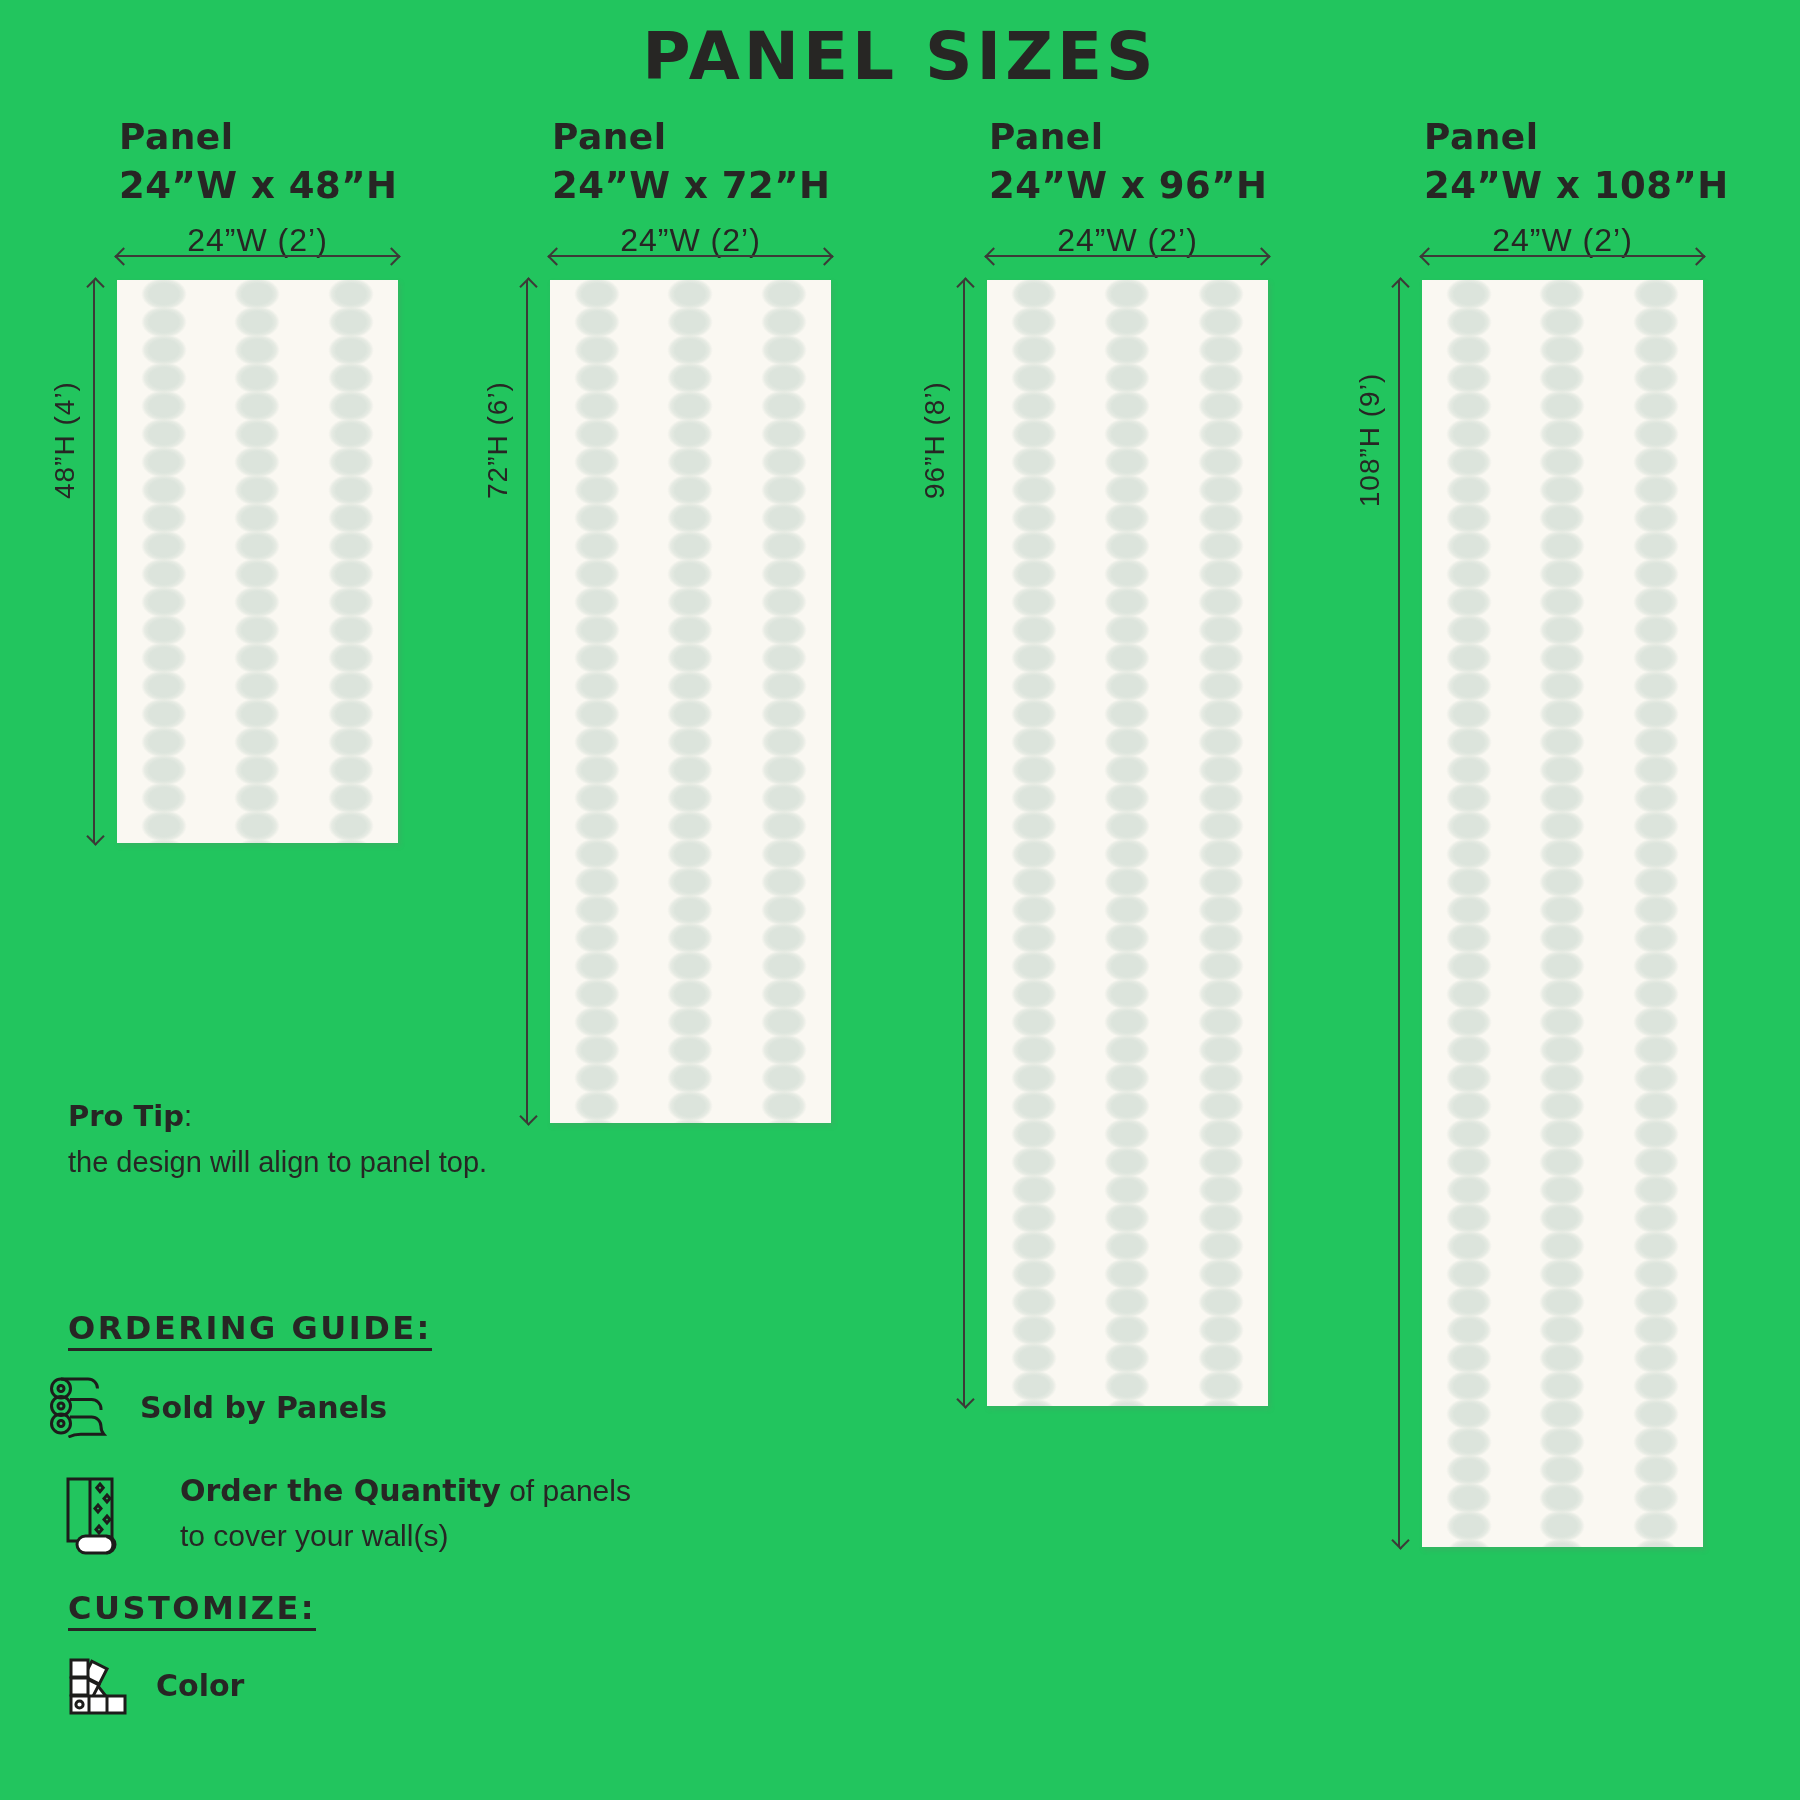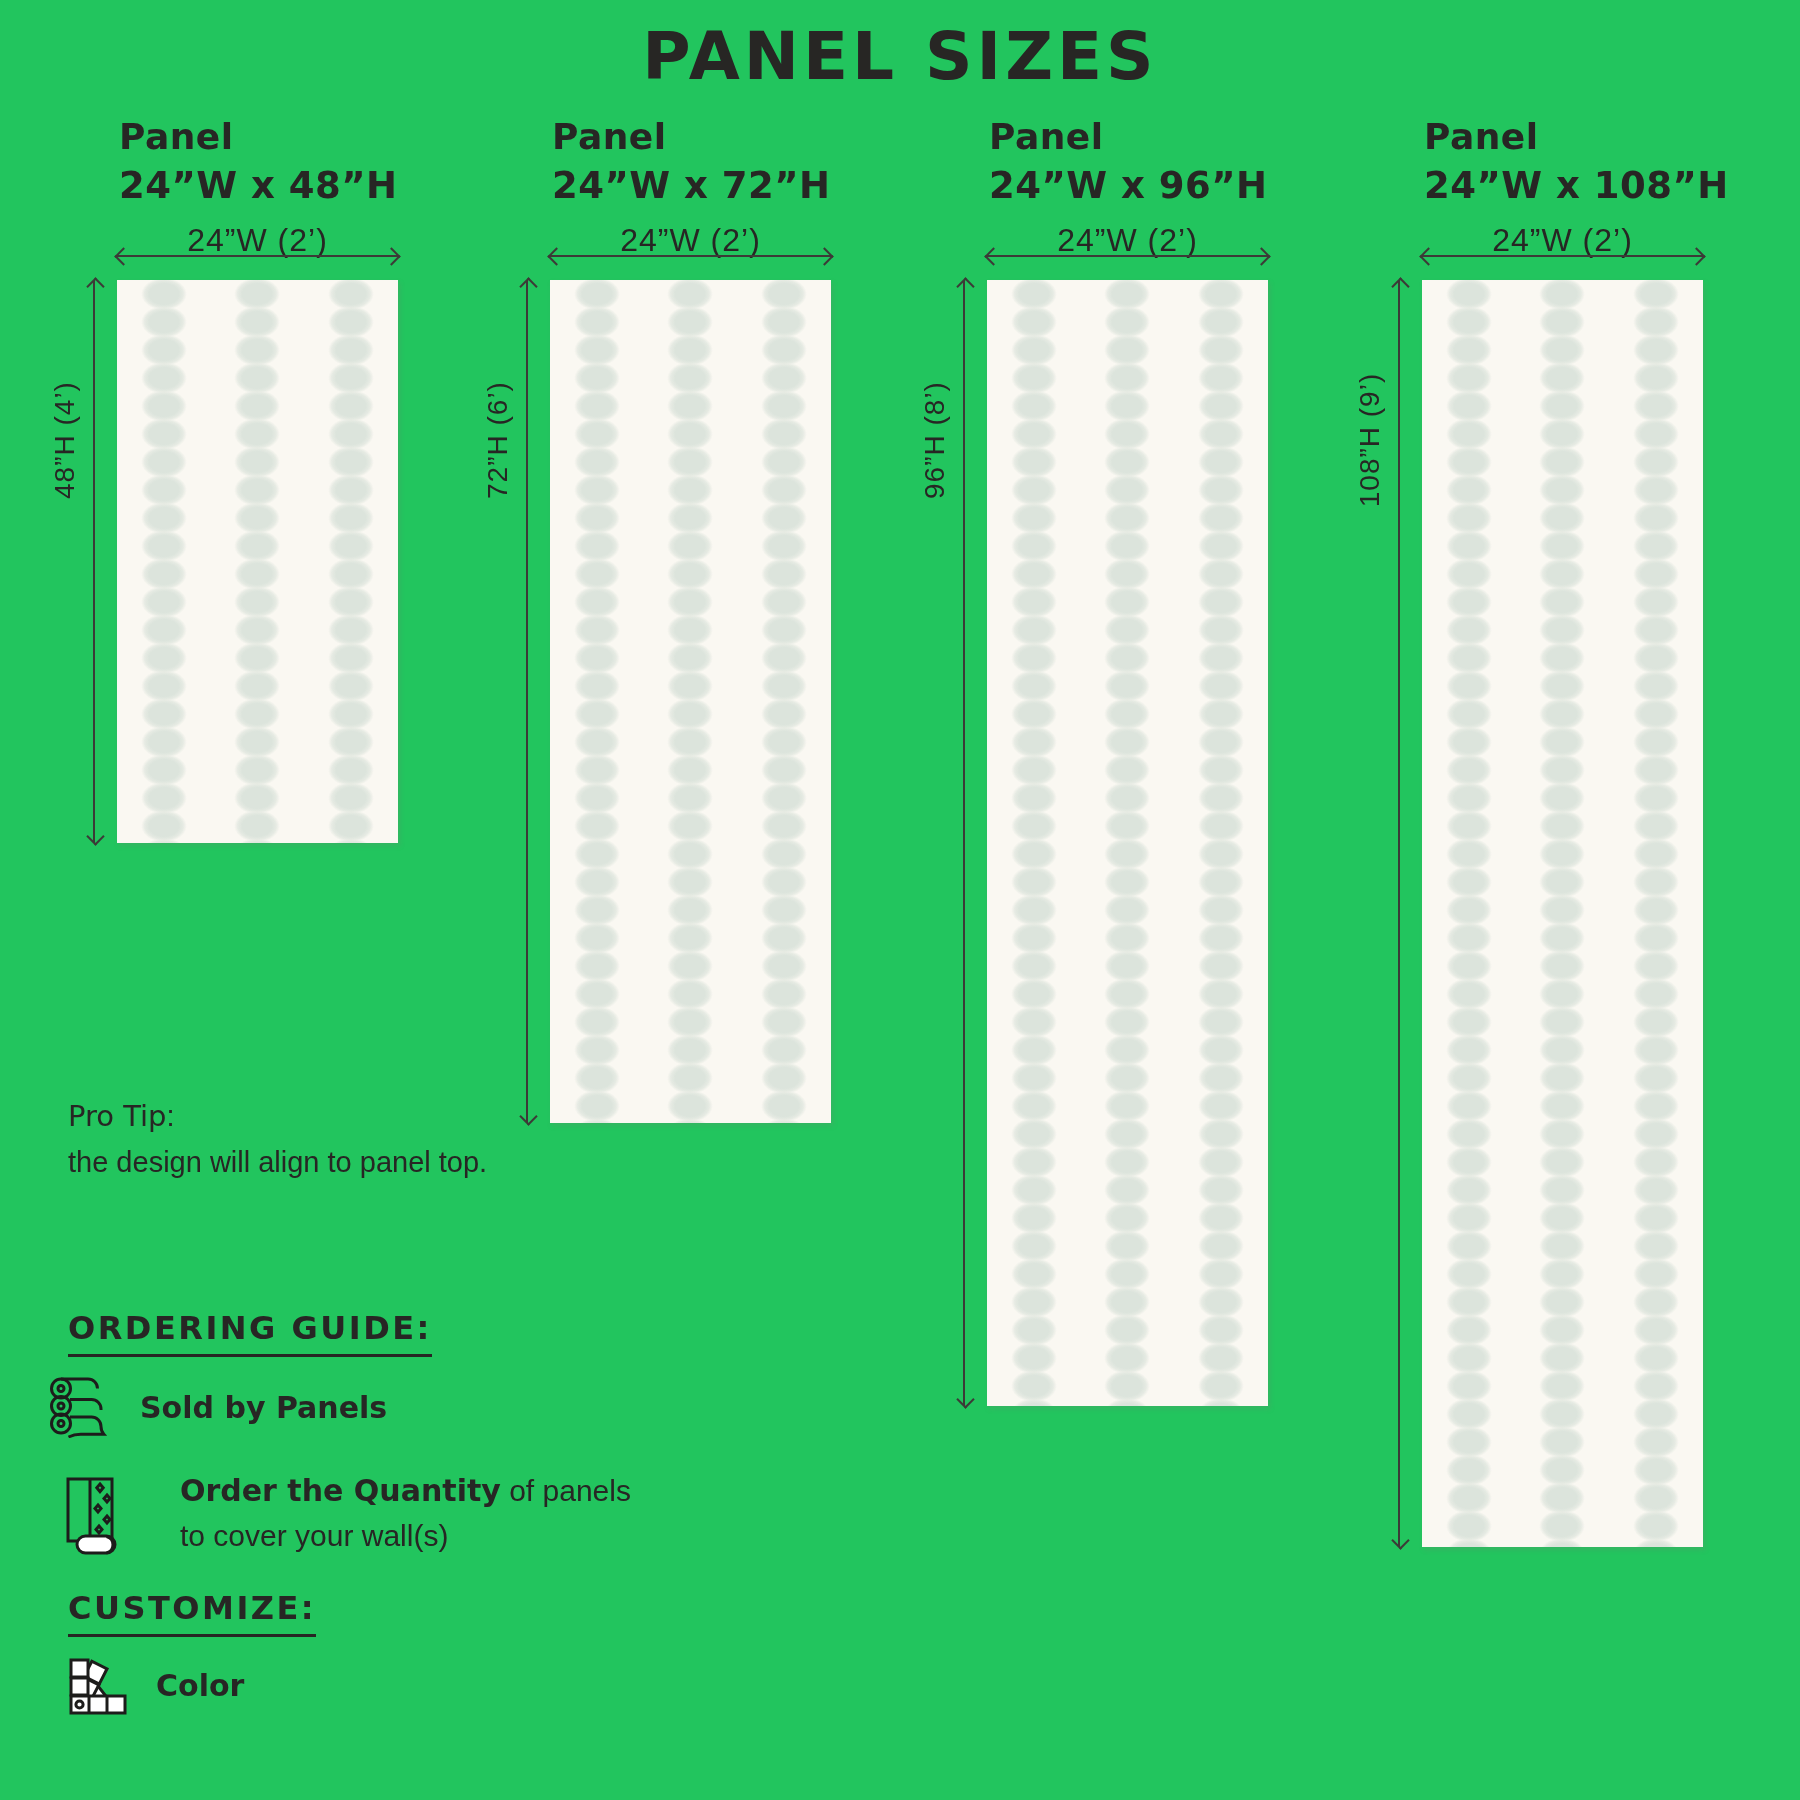--- a/index.html
+++ b/index.html
@@ -49,27 +49,27 @@
       radial-gradient(24px 17px at 28px 14px, var(--bead,#dce4dc) 62%, rgba(214,224,215,.55) 80%, rgba(214,224,215,0) 95%);
     background-size:56px 28px;
     background-repeat:repeat-y,repeat-y,repeat-y;
     background-position:19px 0,112px 0,206px 0;
     box-shadow:2px 3px 5px rgba(125,125,112,.22);
   }
   .h48{height:563px;}  .h72{height:843px;}  .h96{height:1126px;}  .h108{height:1267px;}
 
   
   #pro-tip{position:absolute;left:68px;top:1093px;font-size:29px;line-height:46px;}
-  #pro-tip .b{font-family:"DejaVu Sans",sans-serif;font-weight:normal;text-align:right;}
+  #pro-tip .b{font-family:"DejaVu Sans",sans-serif;font-weight:bold;text-align:right;}
 
   .section-heading{
     position:absolute;left:68px;display:inline-block;
     font-family:"DejaVu Sans",sans-serif;font-weight:bold;
     font-size:32px;letter-spacing:2.5px;line-height:36px;
-    border-bottom:3px solid var(--ink,#272624);padding-bottom:8px;white-space:nowrap;
+    border-bottom:3px solid var(--ink,#272624);padding-bottom:2px;white-space:nowrap;
   }
   #ordering-heading{top:1310px;}
   #customize-heading{top:1590px;}
 
   .guide-row{position:absolute;display:flex;align-items:center;}
   #guide-row-1{left:48px;top:1376px;height:62px;}
   #guide-row-2{left:64px;top:1472px;align-items:flex-end;gap:32px;}
   #guide-row-3{left:66px;top:1650px;height:70px;}
 
   .guide-icon{flex:0 0 auto;}

